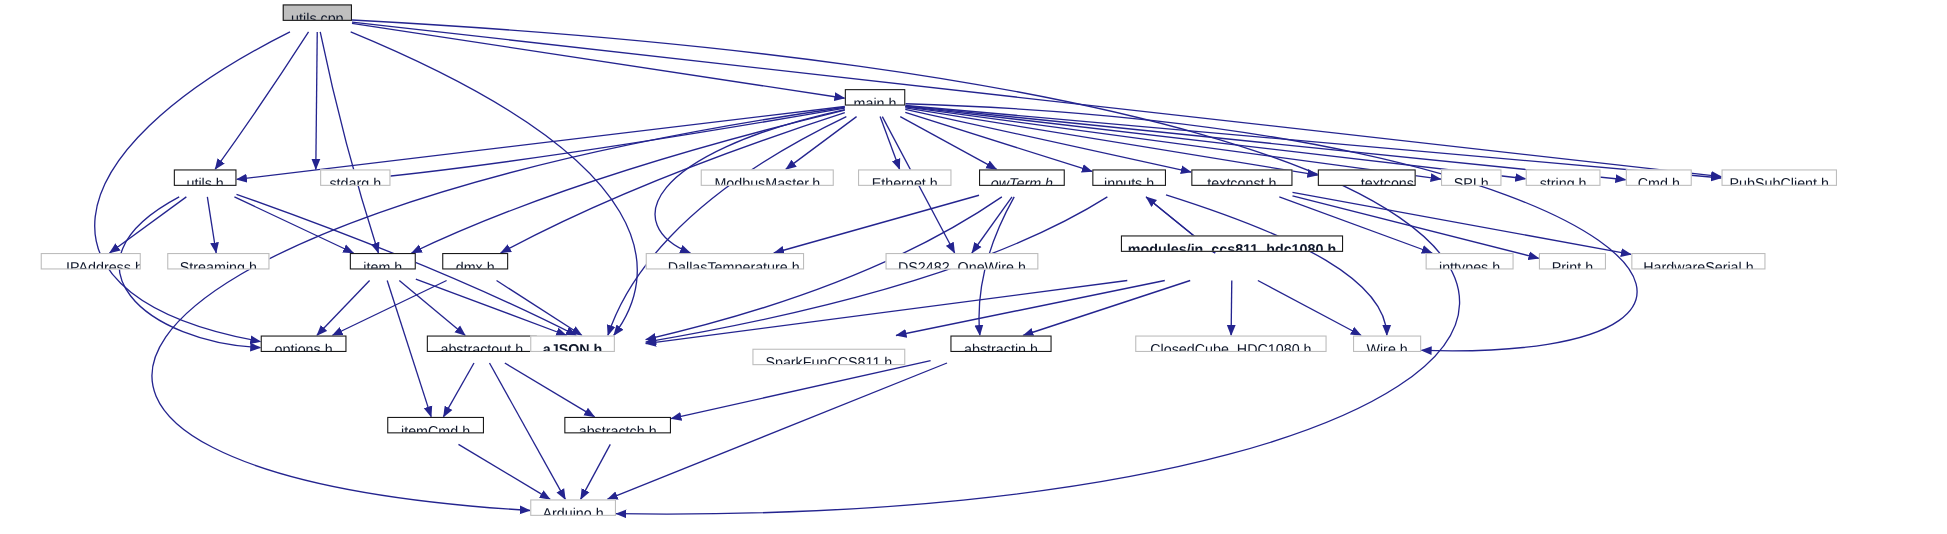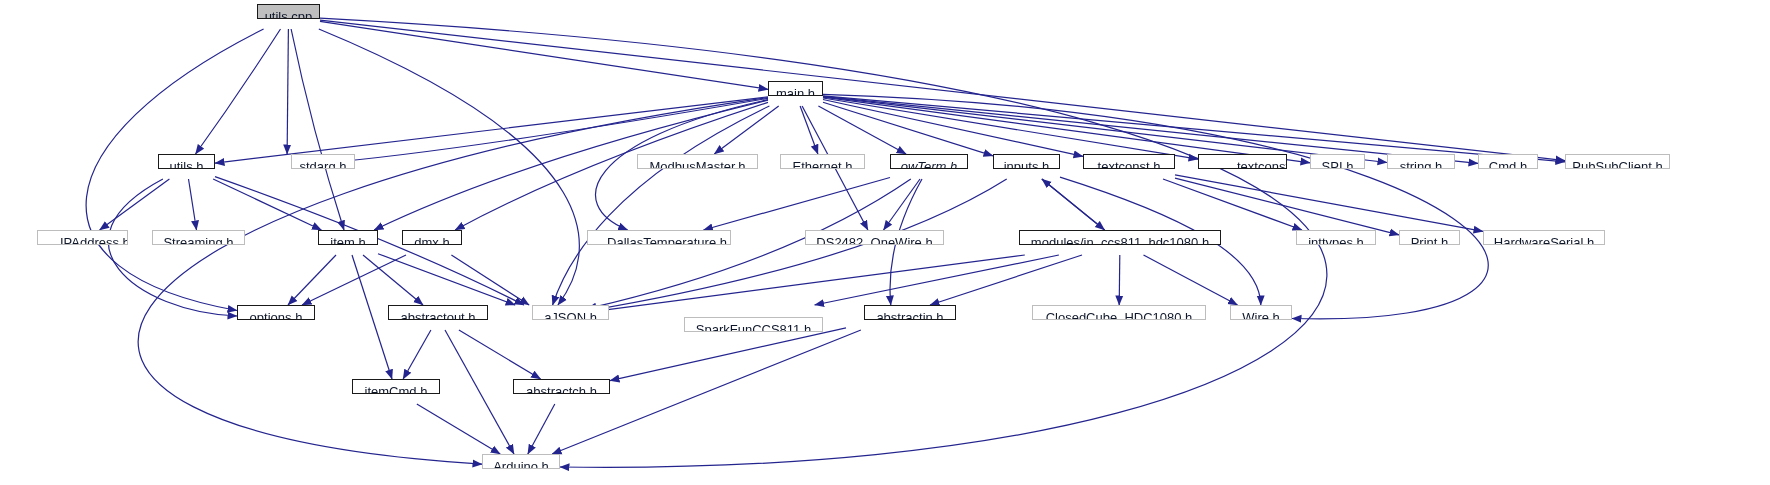--- a/index.html
+++ b/index.html
@@ -99,27 +99,27 @@
       <div class="node ext" style="left: 1310px; top: 154px; width: 55px;">SPI.h</div>
       <div class="node ext" style="left: 1387px; top: 154px; width: 68px;">string.h</div>
       <div class="node ext" style="left: 1478px; top: 154px; width: 60px;">Cmd.h</div>
       <div class="node ext" style="left: 1565px; top: 154px; width: 105px;">PubSubClient.h</div>
       <div class="node ext" style="left: 37px; top: 230px; width: 91px; padding-left: 22px;">IPAddress.h</div>
       <div class="node ext" style="left: 152px; top: 230px; width: 93px;">Streaming.h</div>
       <div class="node doc" style="left: 318px; top: 230px; width: 60px;">item.h</div>
       <div class="node doc" style="left: 402px; top: 230px; width: 60px;">dmx.h</div>
       <div class="node ext" style="left: 587px; top: 230px; width: 144px; padding-left: 16px;">DallasTemperature.h</div>
       <div class="node ext" style="left: 805px; top: 230px; width: 139px;">DS2482_OneWire.h</div>
-      <div class="node doc" style="left: 1019px; top: 230px; width: 202px;">modules/in_ccs811_hdc1080.h</div>
+      <div class="node doc" style="left: 1019px; top: 214px; width: 202px; font-weight: bold;">modules/in_ccs811_hdc1080.h</div>
       <div class="node ext" style="left: 1296px; top: 230px; width: 80px;">inttypes.h</div>
       <div class="node ext" style="left: 1399px; top: 230px; width: 61px;">Print.h</div>
       <div class="node ext" style="left: 1483px; top: 230px; width: 122px;">HardwareSerial.h</div>
       <div class="node doc" style="left: 237px; top: 305px; width: 78px;">options.h</div>
       <div class="node doc" style="left: 388px; top: 305px; width: 100px;">abstractout.h</div>
-      <div class="node ext" style="left: 532px; top: 305px; width: 77px;">aJSON.h</div>
+      <div class="node ext" style="left: 482px; top: 305px; width: 77px; font-weight: bold;">aJSON.h</div>
       <div class="node ext" style="left: 684px; top: 317px; width: 139px;">SparkFunCCS811.h</div>
       <div class="node doc" style="left: 846px; top: 305px; width: 92px; margin-left: 18px;">abstractin.h</div>
       <div class="node ext" style="left: 1032px; top: 305px; width: 174px;">ClosedCube_HDC1080.h</div>
       <div class="node ext" style="left: 1230px; top: 305px; width: 62px;">Wire.h</div>
       <div class="node doc" style="left: 352px; top: 379px; width: 88px;">itemCmd.h</div>
       <div class="node doc" style="left: 513px; top: 379px; width: 97px;">abstractch.h</div>
       <div class="node ext" style="left: 482px; top: 454px; width: 78px;">Arduino.h</div>
     </div>
 </div>
 

